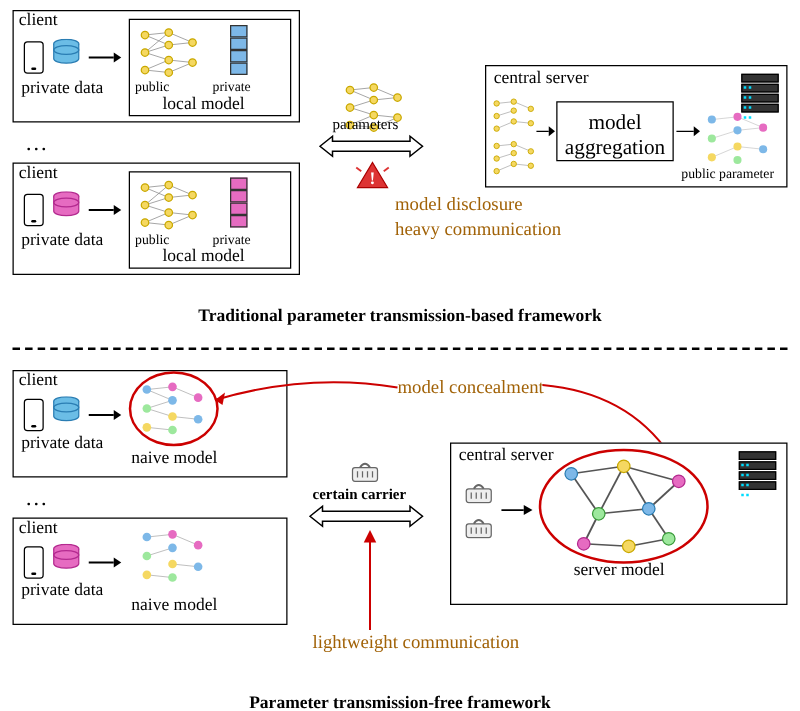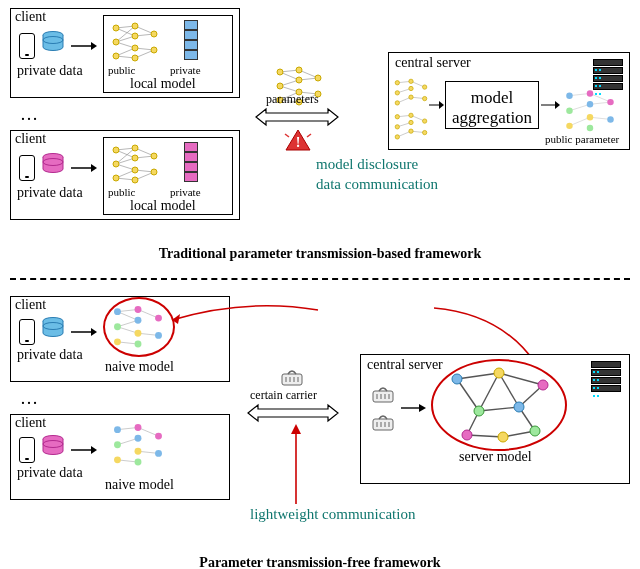--- a/index.html
+++ b/index.html
@@ -6,21 +6,21 @@
   body { width: 640px; height: 569px; font-family: "Times New Roman", serif; background: #fff; position: relative; font-size: 13px; }
   .section { position: absolute; width: 100%; }
   .top-section { top: 0; height: 270px; }
   .bottom-section { top: 290px; height: 279px; }
   .divider { position: absolute; top: 278px; left: 10px; right: 10px; border-top: 2px dashed #000; }
   .caption { position: absolute; width: 100%; text-align: center; font-weight: bold; font-size: 14px; }
   .cap-top { top: 246px; }
   .cap-bottom { top: 555px; }
   .box { position: absolute; border: 1.5px solid #000; background: #fff; }
   .label { position: absolute; font-size: 14px; }
-  .label-red { color: #0f766e; font-size: 15px; }
+  .label-red { color: #a16207; font-size: 15px; }
   .phone { width: 16px; height: 26px; border: 1.5px solid #000; border-radius: 3px; position: absolute; }
   .phone::after { content: ""; position: absolute; bottom: 2px; left: 50%; transform: translateX(-50%); width: 4px; height: 2px; background: #000; border-radius: 1px; }
   .db { width: 24px; height: 22px; position: absolute; }
   .db svg { width: 100%; height: 100%; }
   .nn { position: absolute; }
   .stack { position: absolute; width: 14px; }
   .stack .cell { width: 14px; height: 10px; border: 1px solid #333; background: #fff; }
   .server-stack { position: absolute; width: 30px; }
   .server-stack .row { height: 7px; border: 1px solid #000; background: #333; margin-bottom: 1px; }
   .server-stack .row::before, .server-stack .row::after { content: ""; width: 2px; height: 2px; background: #0df; display: inline-block; margin: 1px; }
@@ -183,21 +183,21 @@
   <svg style="position:absolute; left:284px; top:128px; width:28px; height:26px;">
     <polygon points="14,2 26,22 2,22" fill="#d33" stroke="#a00"></polygon>
       <text x="14" y="19" text-anchor="middle" fill="#fff" font-size="14" font-weight="bold">!</text>
     <g stroke="#d33" stroke-width="1.5">
         <line x1="1" y1="6" x2="5" y2="9"></line>
         <line x1="27" y1="6" x2="23" y2="9"></line>
         <line x1="14" y1="0" x2="14" y2="-3"></line>
       </g>
   </svg>
   <span class="label label-red" style="left:316px; top:156px;">model disclosure</span>
-  <span class="label label-red" style="left:316px; top:176px;">data communication</span>
+  <span class="label label-red" style="left:316px; top:176px;">heavy communication</span>
 
   <div class="box" style="left:388px; top:52px; width:242px; height:98px;">
     <span class="label" style="left:6px; top:2px;">central server</span>
     <div class="server-stack" style="right:6px; top:6px;">
       <div class="row"></div>
         <div class="row"></div>
         <div class="row"></div>
         <div class="row"></div>
     </div>
     <div class="nn" style="left:4px; top:24px; width:36px; height:30px;">
@@ -366,25 +366,26 @@
   <div class="carrier" style="left:280px; top:78px;">
     <svg viewBox="0 0 24 18">
         <rect x="2" y="6" width="20" height="11" rx="2" fill="#eee" stroke="#666"></rect>
         <path d="M8 6 Q12 0 16 6" fill="none" stroke="#666" stroke-width="1.5"></path>
         <line x1="6" y1="9" x2="6" y2="14" stroke="#666"></line>
         <line x1="10" y1="9" x2="10" y2="14" stroke="#666"></line>
         <line x1="14" y1="9" x2="14" y2="14" stroke="#666"></line>
         <line x1="18" y1="9" x2="18" y2="14" stroke="#666"></line>
       </svg>
   </div>
-  <span class="label" style="left:250px; top:98px; font-size:12px;">certain carrier</span>
+  <span class="label" style="left:250px; top:98px; font-size:12px;font-weight:bold;">certain carrier</span>
   <svg style="position:absolute; left:246px; top:112px; width:94px; height:22px;">
     <polygon points="2,11 12,3 12,7 82,7 82,3 92,11 82,19 82,15 12,15 12,19" fill="#fff" stroke="#000" stroke-width="1.2"></polygon>
   </svg>
 
+  <span class="label label-red" style="left:318px; top:12px;">model concealment</span>
   <span class="label label-red" style="left:250px; top:216px;">lightweight communication</span>
 
   <svg style="position:absolute; left:166px; top:12px; width:156px; height:26px;">
       <path d="M152 8 Q80 -4 6 18" stroke="#cc0000" stroke-width="1.6" fill="none"></path>
       <polygon points="6,18 14,12 12,22" fill="#cc0000"></polygon>
     </svg>
   <svg style="position:absolute; left:432px; top:16px; width:110px; height:64px;">
       <path d="M2 2 Q70 8 104 58" stroke="#cc0000" stroke-width="1.6" fill="none"></path>
       <polygon points="104,58 96,50 100,62" fill="#cc0000"></polygon>
     </svg>

